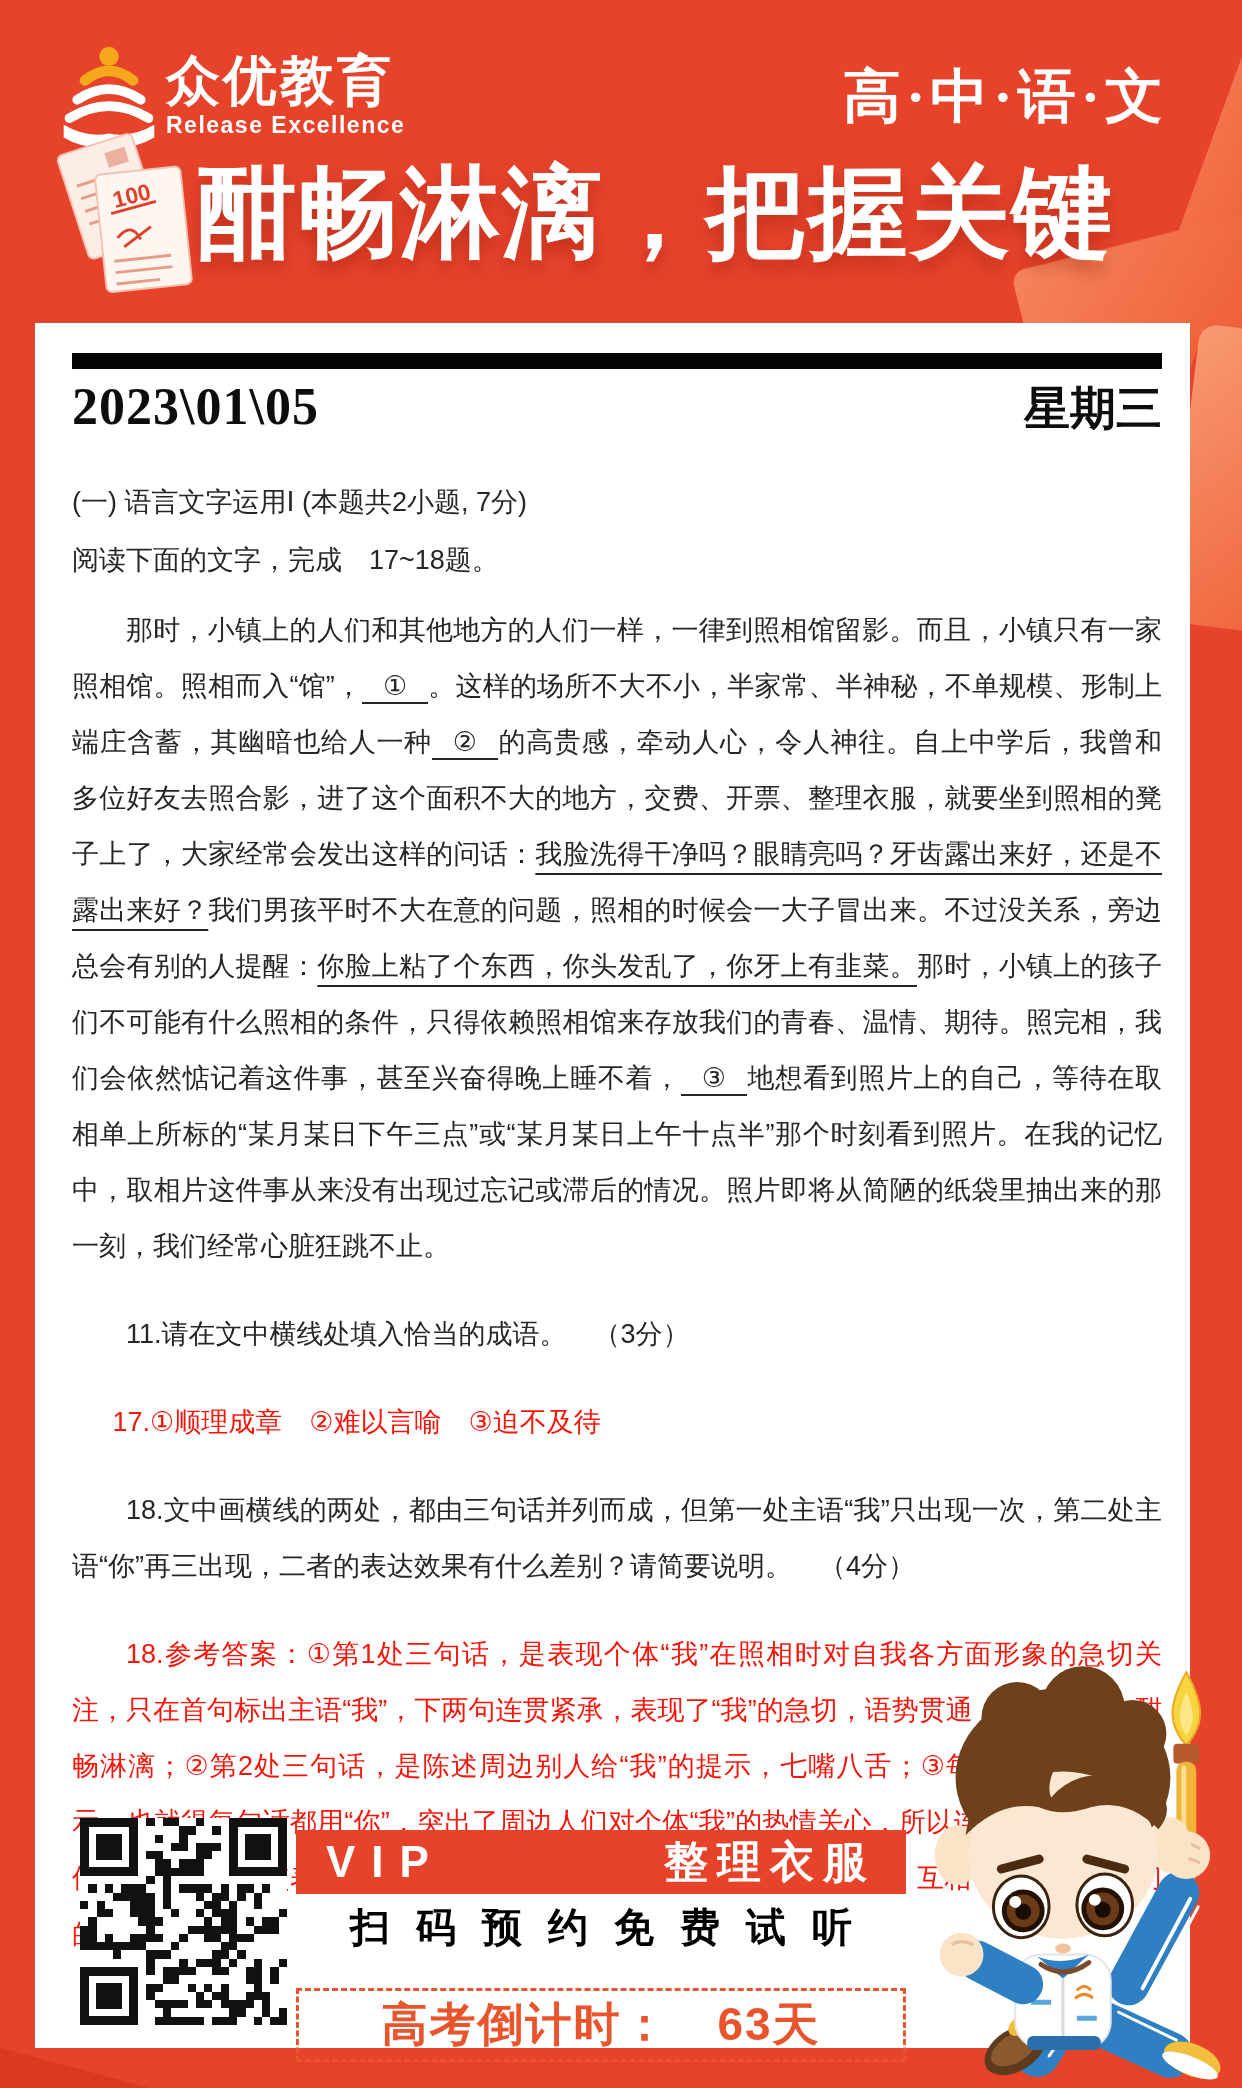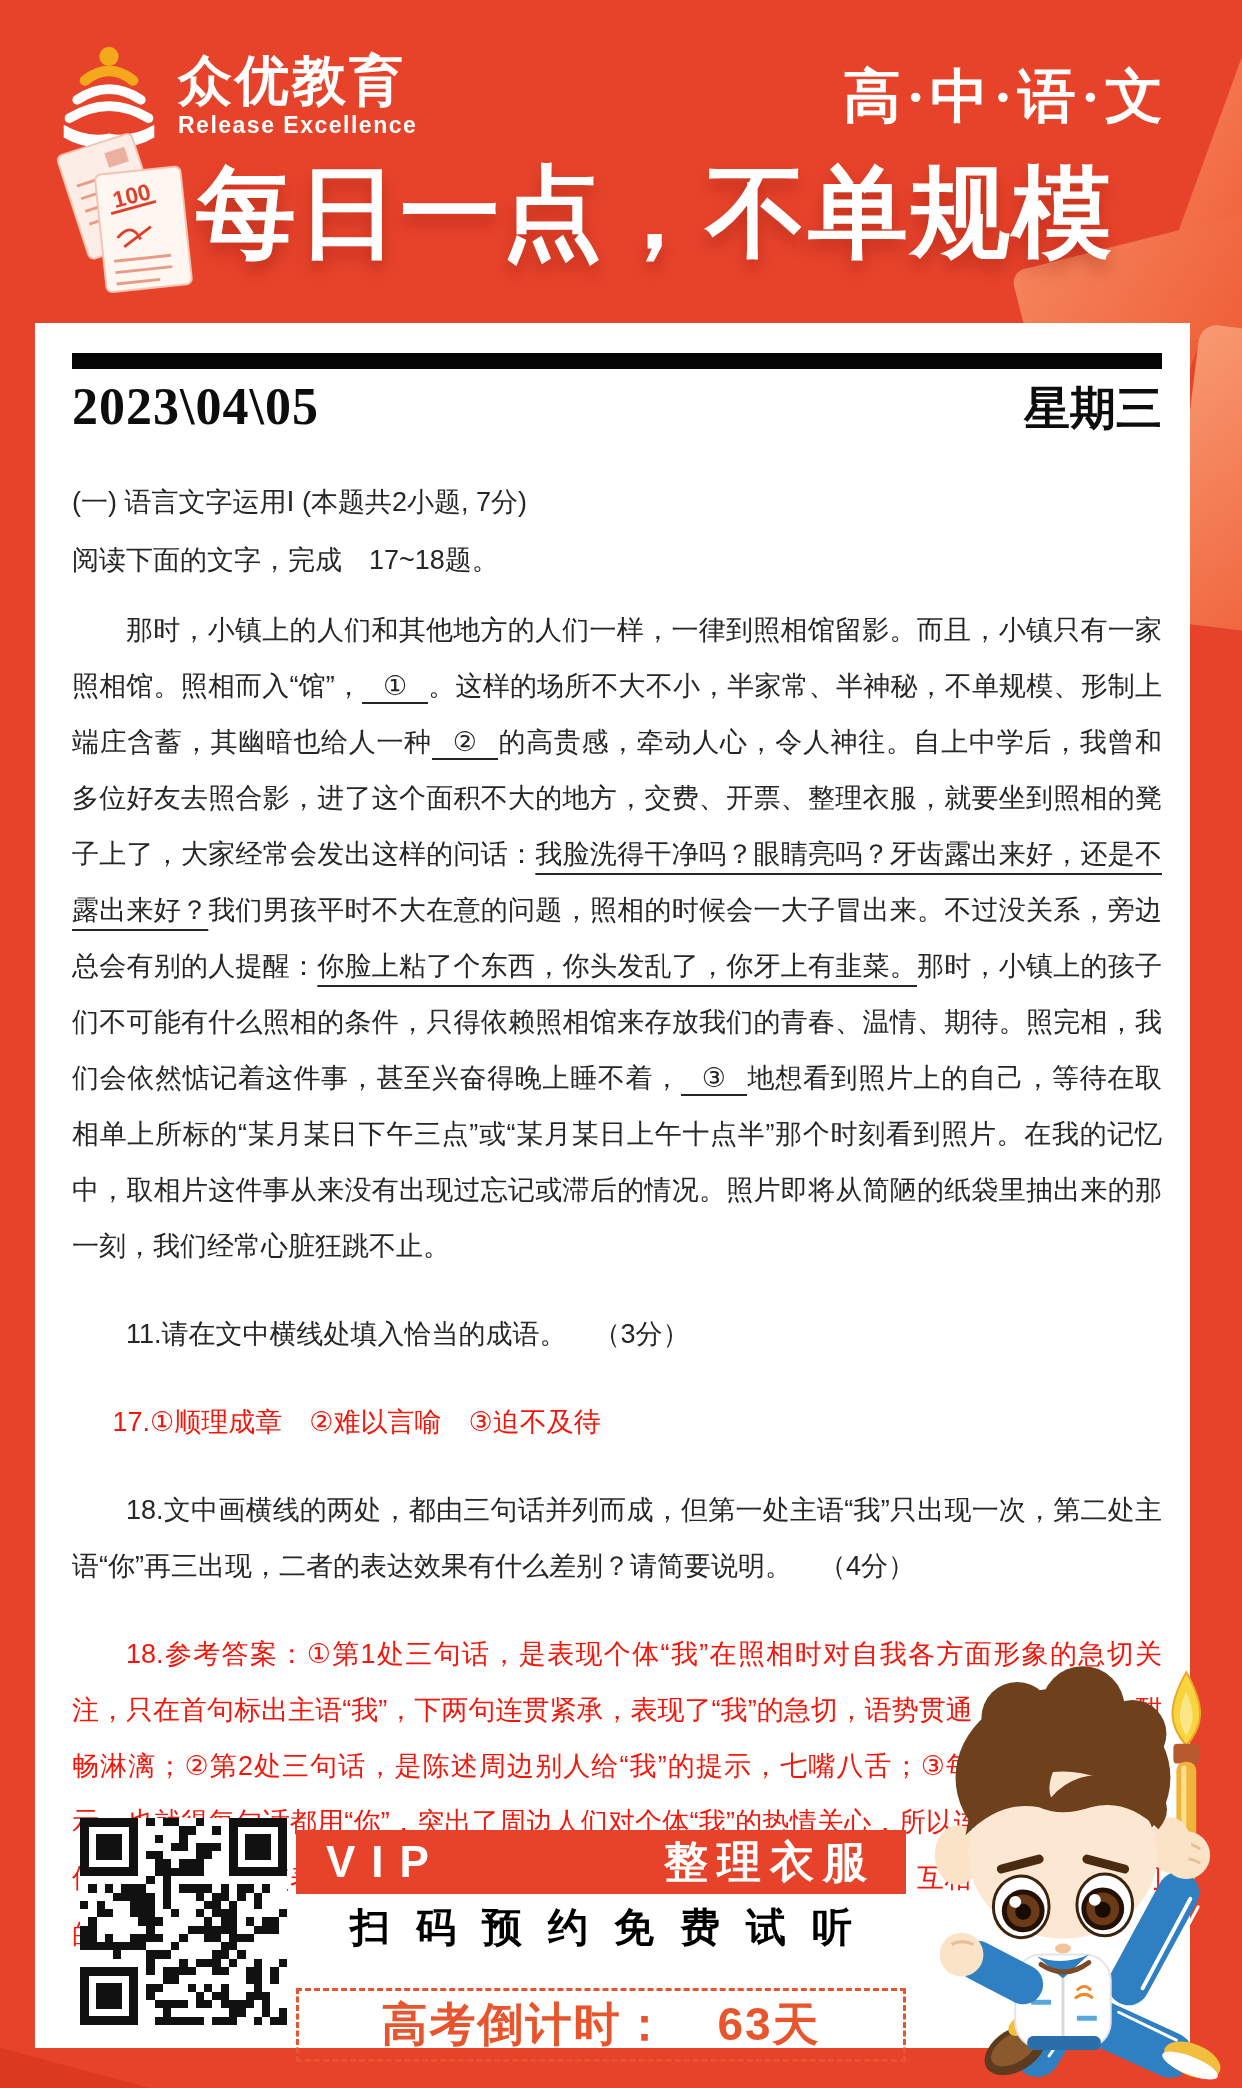--- a/index.html
+++ b/index.html
@@ -10,21 +10,21 @@
   .deco{position:absolute;z-index:0;}
   .deco-pen{left:1168px;top:30px;width:58px;height:470px;border-radius:30px;
             background:linear-gradient(100deg,#F4774F,#EE5A33);transform:rotate(20deg);}
   .deco-roof{left:1020px;top:238px;width:270px;height:110px;border-radius:14px;
              background:linear-gradient(135deg,#F5845C,#EE5A33);transform:rotate(-14deg);}
   .deco-book{left:1182px;top:330px;width:130px;height:300px;border-radius:18px;
              background:linear-gradient(135deg,#F89A72,#EF6038);transform:rotate(7deg);}
   .deco-corner{left:0;top:2026px;width:150px;height:62px;z-index:0;
                background:#DC3A20;clip-path:polygon(0 100%,0 35%,100% 100%);}
   
-  .logo-wrap{position:absolute;left:56px;top:42px;display:flex;align-items:center;gap:16px;z-index:2;}
+  .logo-wrap{position:absolute;left:56px;top:42px;display:flex;align-items:center;gap:4px;z-index:2;}
   .logo-icon{width:106px;height:106px;}
   .brand-name{font-size:54px;font-weight:800;color:#fff;letter-spacing:3px;line-height:1.1;}
   .brand-tagline{font-size:23px;font-weight:600;color:#fff;letter-spacing:1.5px;margin-top:2px;}
   .subject{position:absolute;right:74px;top:58px;z-index:2;color:#fff;
            font-family:"Liberation Serif","DejaVu Serif",serif;
            font-weight:700;font-size:58px;letter-spacing:5px;}
   .title-row{position:absolute;left:48px;top:132px;z-index:2;display:flex;align-items:flex-start;}
   .papers-icon{width:162px;height:172px;flex:none;margin-right:-14px;}
   .page-title{font-size:100px;font-weight:900;color:#fff;letter-spacing:2px;line-height:160px;
               text-shadow:0 10px 16px rgba(125,15,0,.35);white-space:nowrap;}
@@ -100,27 +100,27 @@
         <path d="M36 48 H70 M36 62 H88 M36 76 H88 M36 90 H80" stroke="#E89C86" stroke-width="3"></path>
       </g>
       <g transform="rotate(-6 100 100)">
         <rect x="55" y="40" width="90" height="124" rx="6" fill="#FEF6F1" stroke="#F2C3B2" stroke-width="2"></rect>
         <text x="72" y="74" font-size="24" font-weight="bold" fill="#E0402A" transform="rotate(-8 90 70)">100</text>
         <path d="M68 82 L116 74" stroke="#E0402A" stroke-width="3"></path>
         <path d="M72 108 Q88 92 96 112 M78 118 L108 100" stroke="#E0402A" stroke-width="3" fill="none"></path>
         <path d="M66 132 H126 M66 144 H126 M66 156 H112" stroke="#E89C86" stroke-width="3"></path>
       </g>
     </svg>
-    <div class="page-title">每日一点，不单规模</div>
+    <div class="page-title">酣畅淋漓，把握关键</div>
   </div>
 
   <div class="card">
     <div class="rule-bar"></div>
     <div class="date-row">
-      <span class="date">2023\04\05</span>
+      <span class="date">2023\01\05</span>
       <span class="weekday">星期三</span>
     </div>
 
     <div class="section-heading">(一) 语言文字运用Ⅰ (本题共2小题, 7分)</div>
     <div class="intro">阅读下面的文字，完成　17~18题。</div>
 
     <div class="passage">
       <span>那时，小镇上的人们和其他地方的人们一样，一律到照相馆留影。而且，小镇只有一家照相馆。照相而入“馆”，</span><span class="blank">①</span><span>。这样的场所不大不小，半家常、半神秘，不单规模、形制上端庄含蓄，其幽暗也给人一种</span><span class="blank">②</span><span>的高贵感，牵动人心，令人神往。自上中学后，我曾和多位好友去照合影，进了这个面积不大的地方，交费、开票、整理衣服，就要坐到照相的凳子上了，大家经常会发出这样的问话：</span><span class="ul-seg">我脸洗得干净吗？眼睛亮吗？牙齿露出来好，还是不露出来好？</span><span>我们男孩平时不大在意的问题，照相的时候会一大子冒出来。不过没关系，旁边总会有别的人提醒：</span><span class="ul-seg">你脸上粘了个东西，你头发乱了，你牙上有韭菜。</span><span>那时，小镇上的孩子们不可能有什么照相的条件，只得依赖照相馆来存放我们的青春、温情、期待。照完相，我们会依然惦记着这件事，甚至兴奋得晚上睡不着，</span><span class="blank">③</span><span>地想看到照片上的自己，等待在取相单上所标的“某月某日下午三点”或“某月某日上午十点半”那个时刻看到照片。在我的记忆中，取相片这件事从来没有出现过忘记或滞后的情况。照片即将从简陋的纸袋里抽出来的那一刻，我们经常心脏狂跳不止。</span>
     </div>
 

